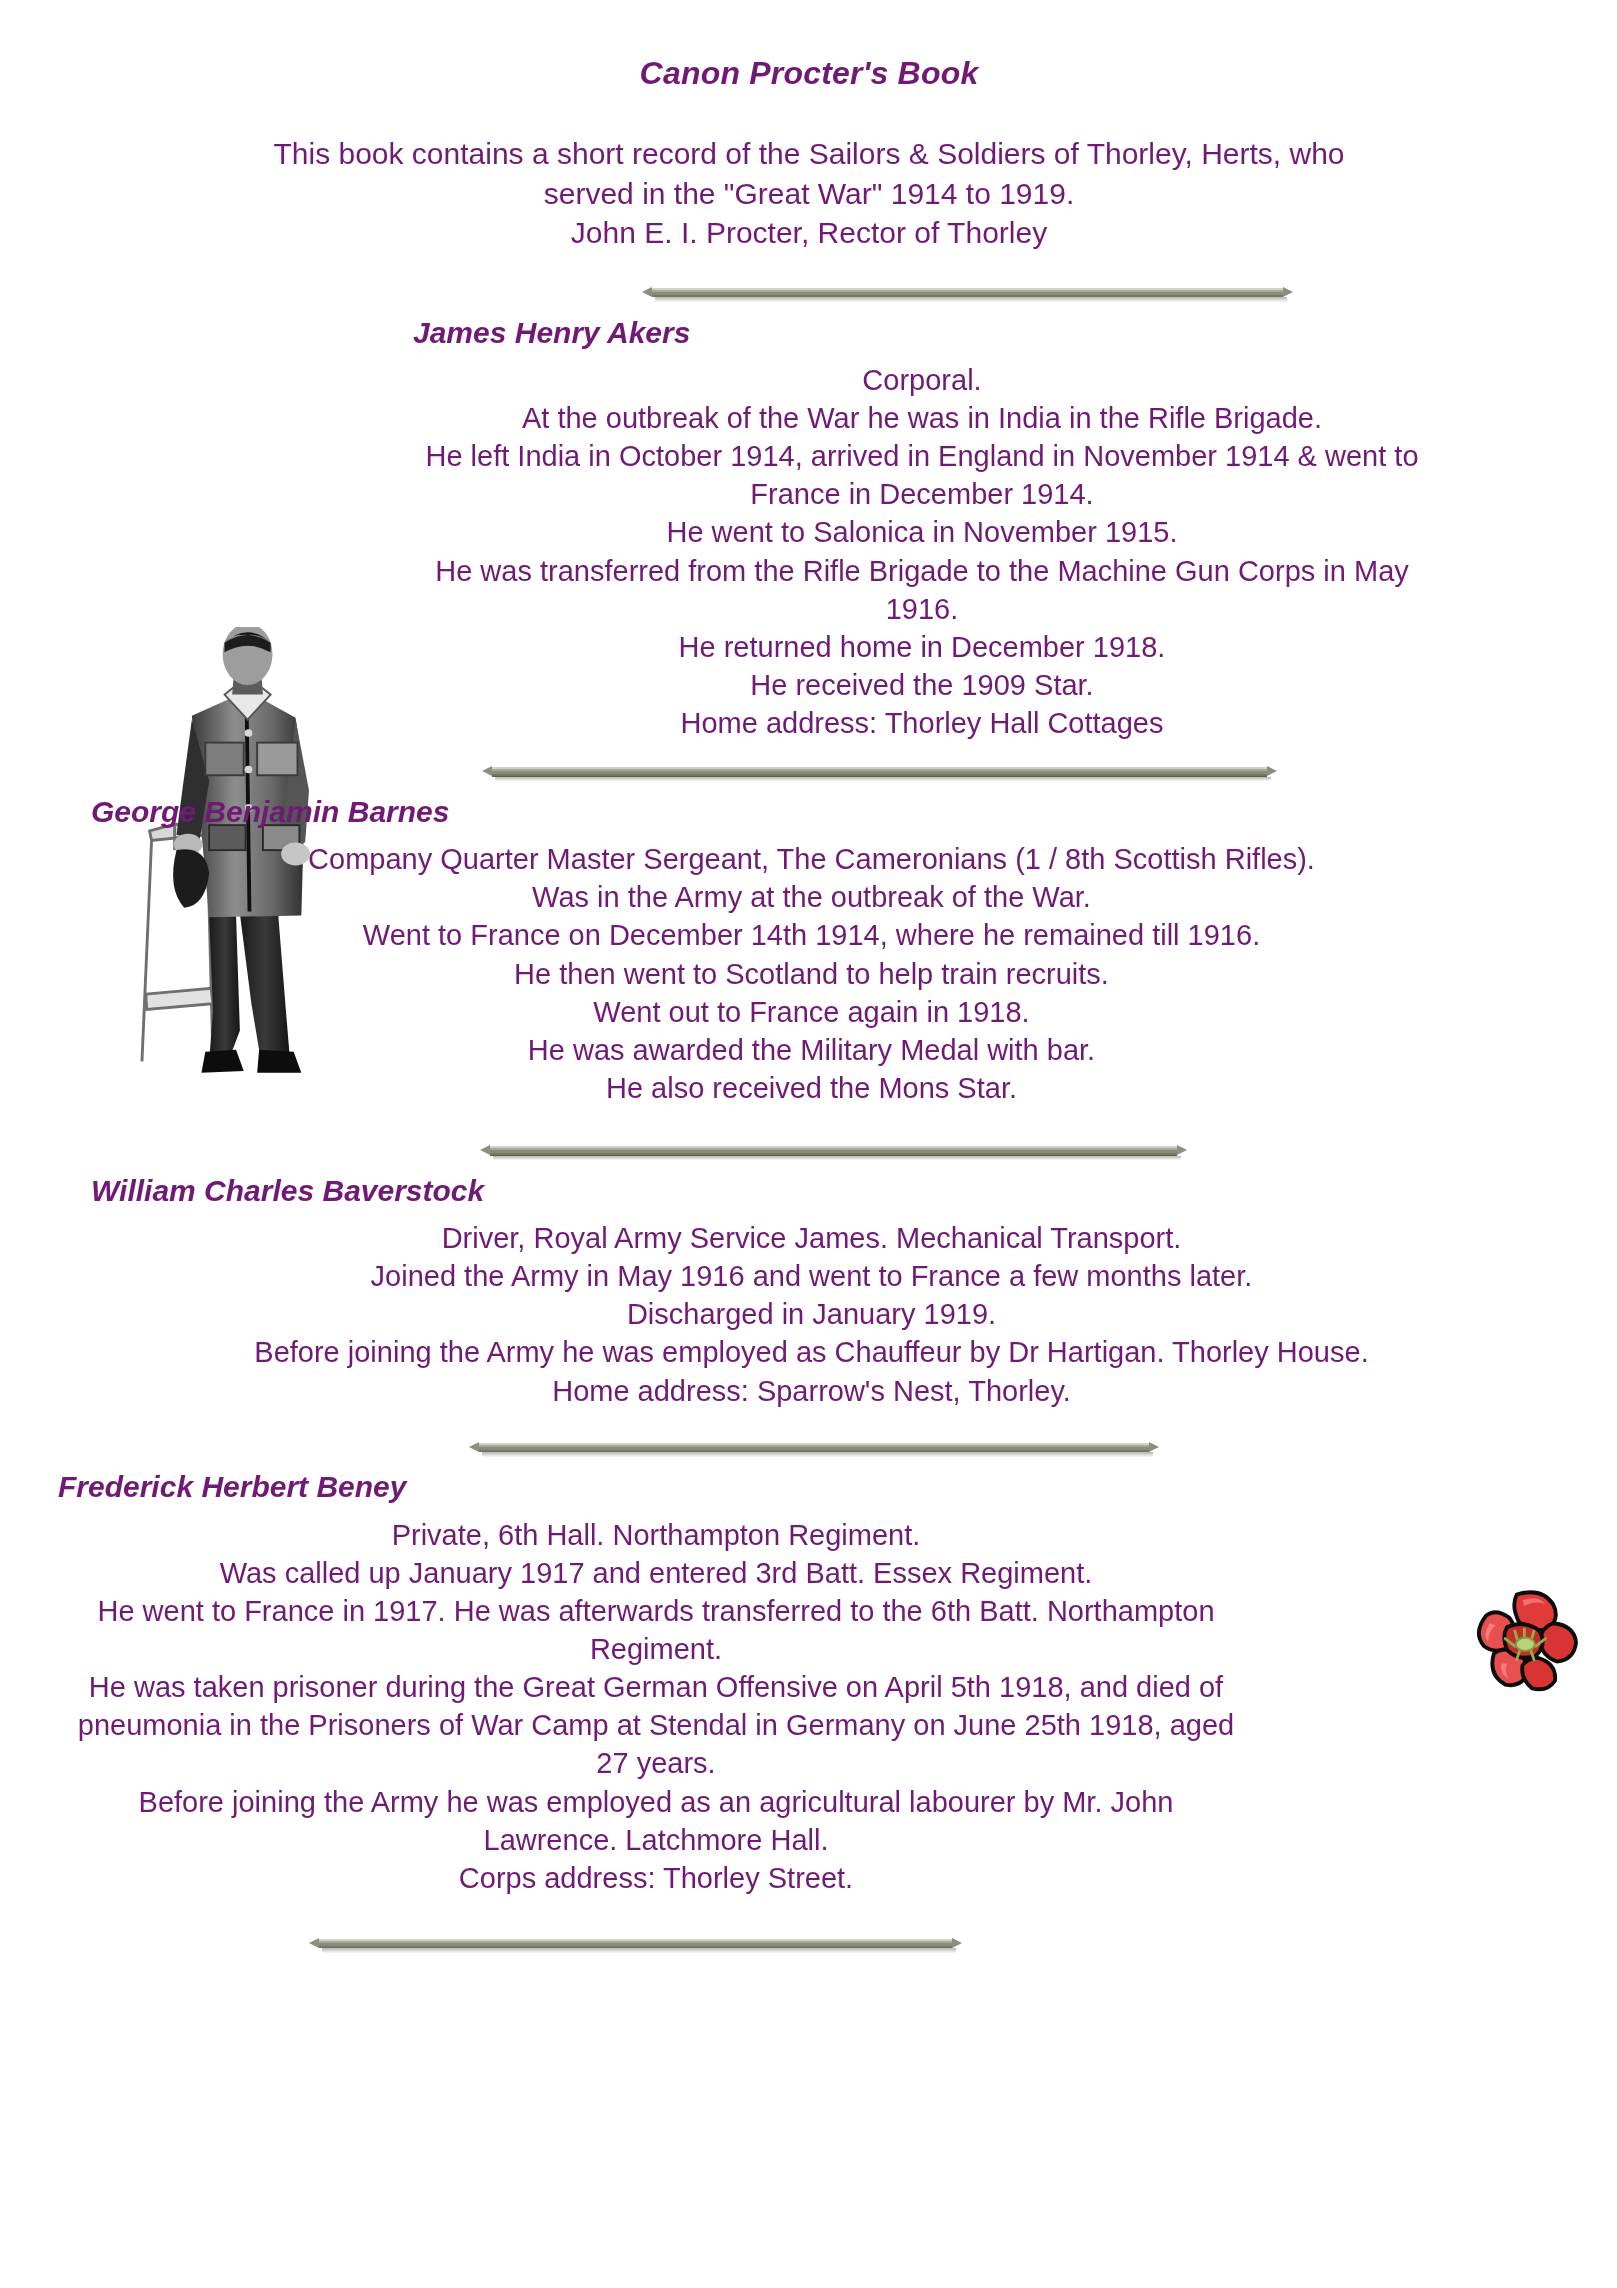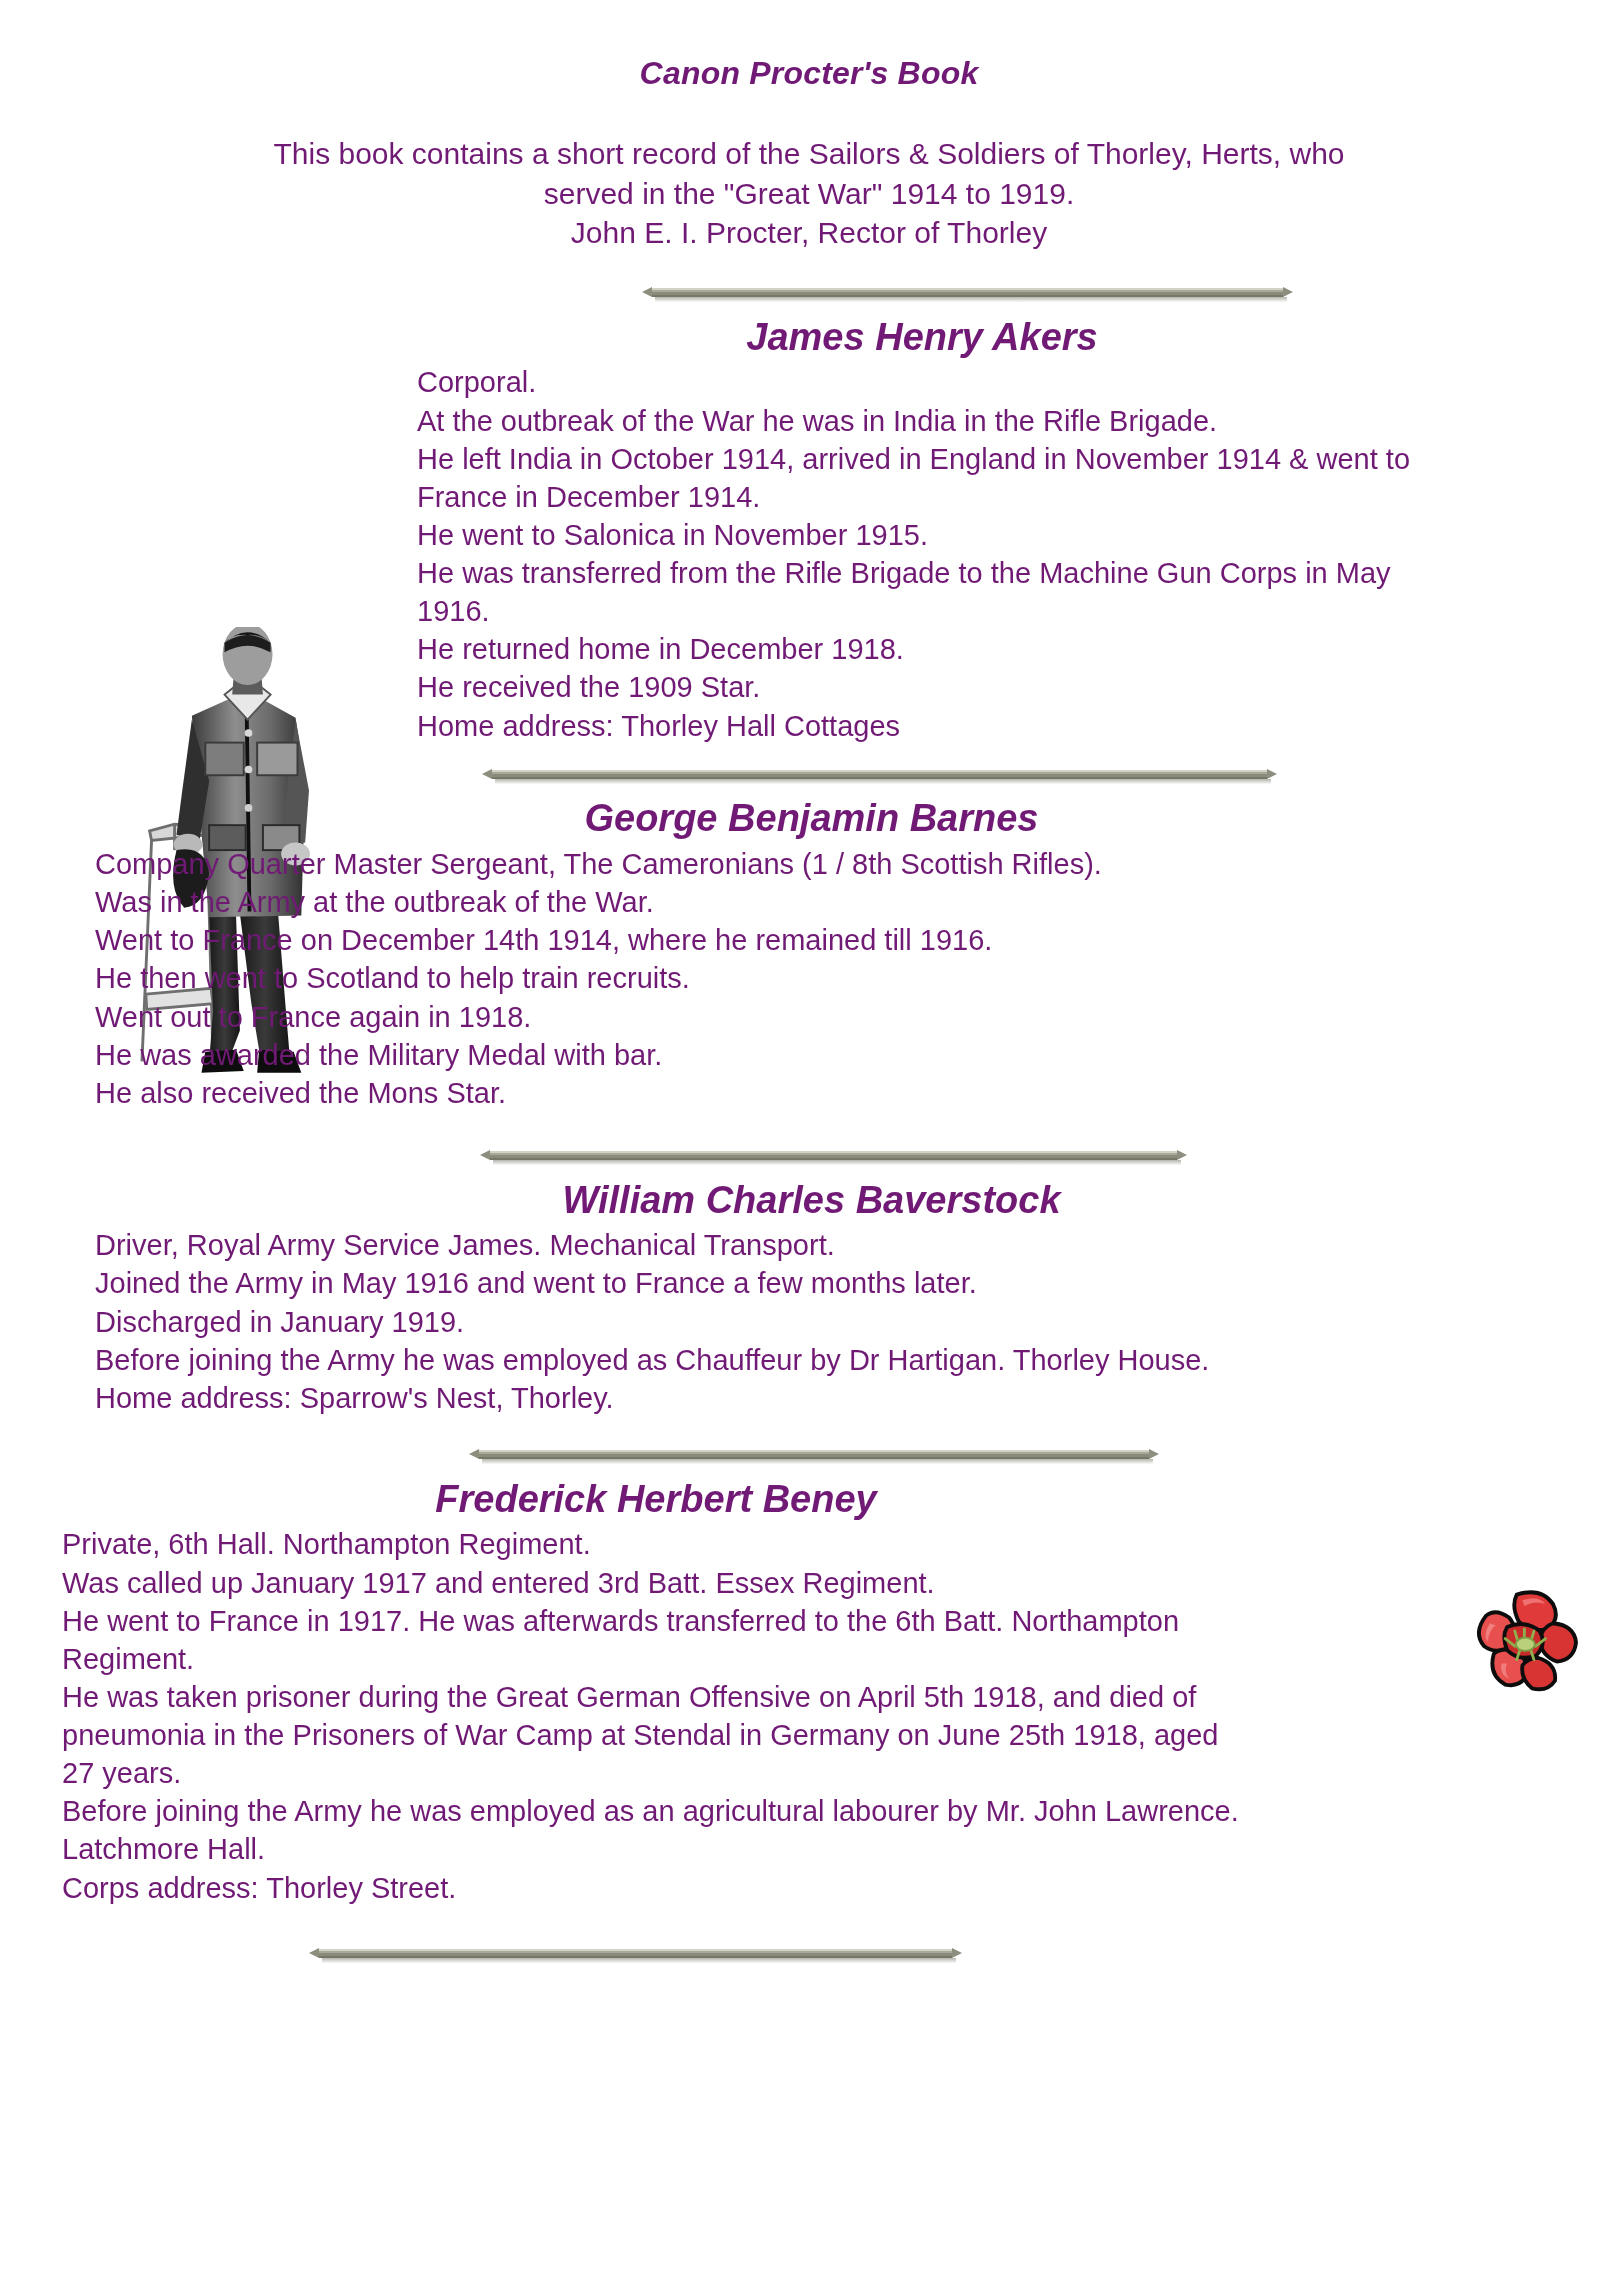--- a/index.html
+++ b/index.html
@@ -83,32 +83,32 @@
     left: 13.4px;
     right: 5.8px;
     top: 10.6px;
     height: 4.8px;
     background: linear-gradient(to bottom, rgba(120,120,108,0.55), rgba(190,190,180,0.08));
   }
 
   
   .entry { position: relative; }
   .entry-name {
-    text-align: center;
     font-weight: bold;
     font-style: italic;
-    font-size: 38px;
+    font-size: 30px;
     line-height: 1.18;
     margin: 0;
     padding-top: 9.6px;
   }
   .entry-body {
+    text-align: center;
     font-size: 29px;
     line-height: 1.315;
-    margin: 4px;
+    margin: 11px;
   }
   .entry-body div { white-space: normal; }
 
   
   .col-akers   { margin-left: 413px; width: 1018px; }
   .col-barnes  { margin-left: 91px;  width: 1441px; }
   .col-baver   { margin-left: 91px;  width: 1441px; }
   .col-beney   { margin-left: 58px;  width: 1196px; }
 
   

